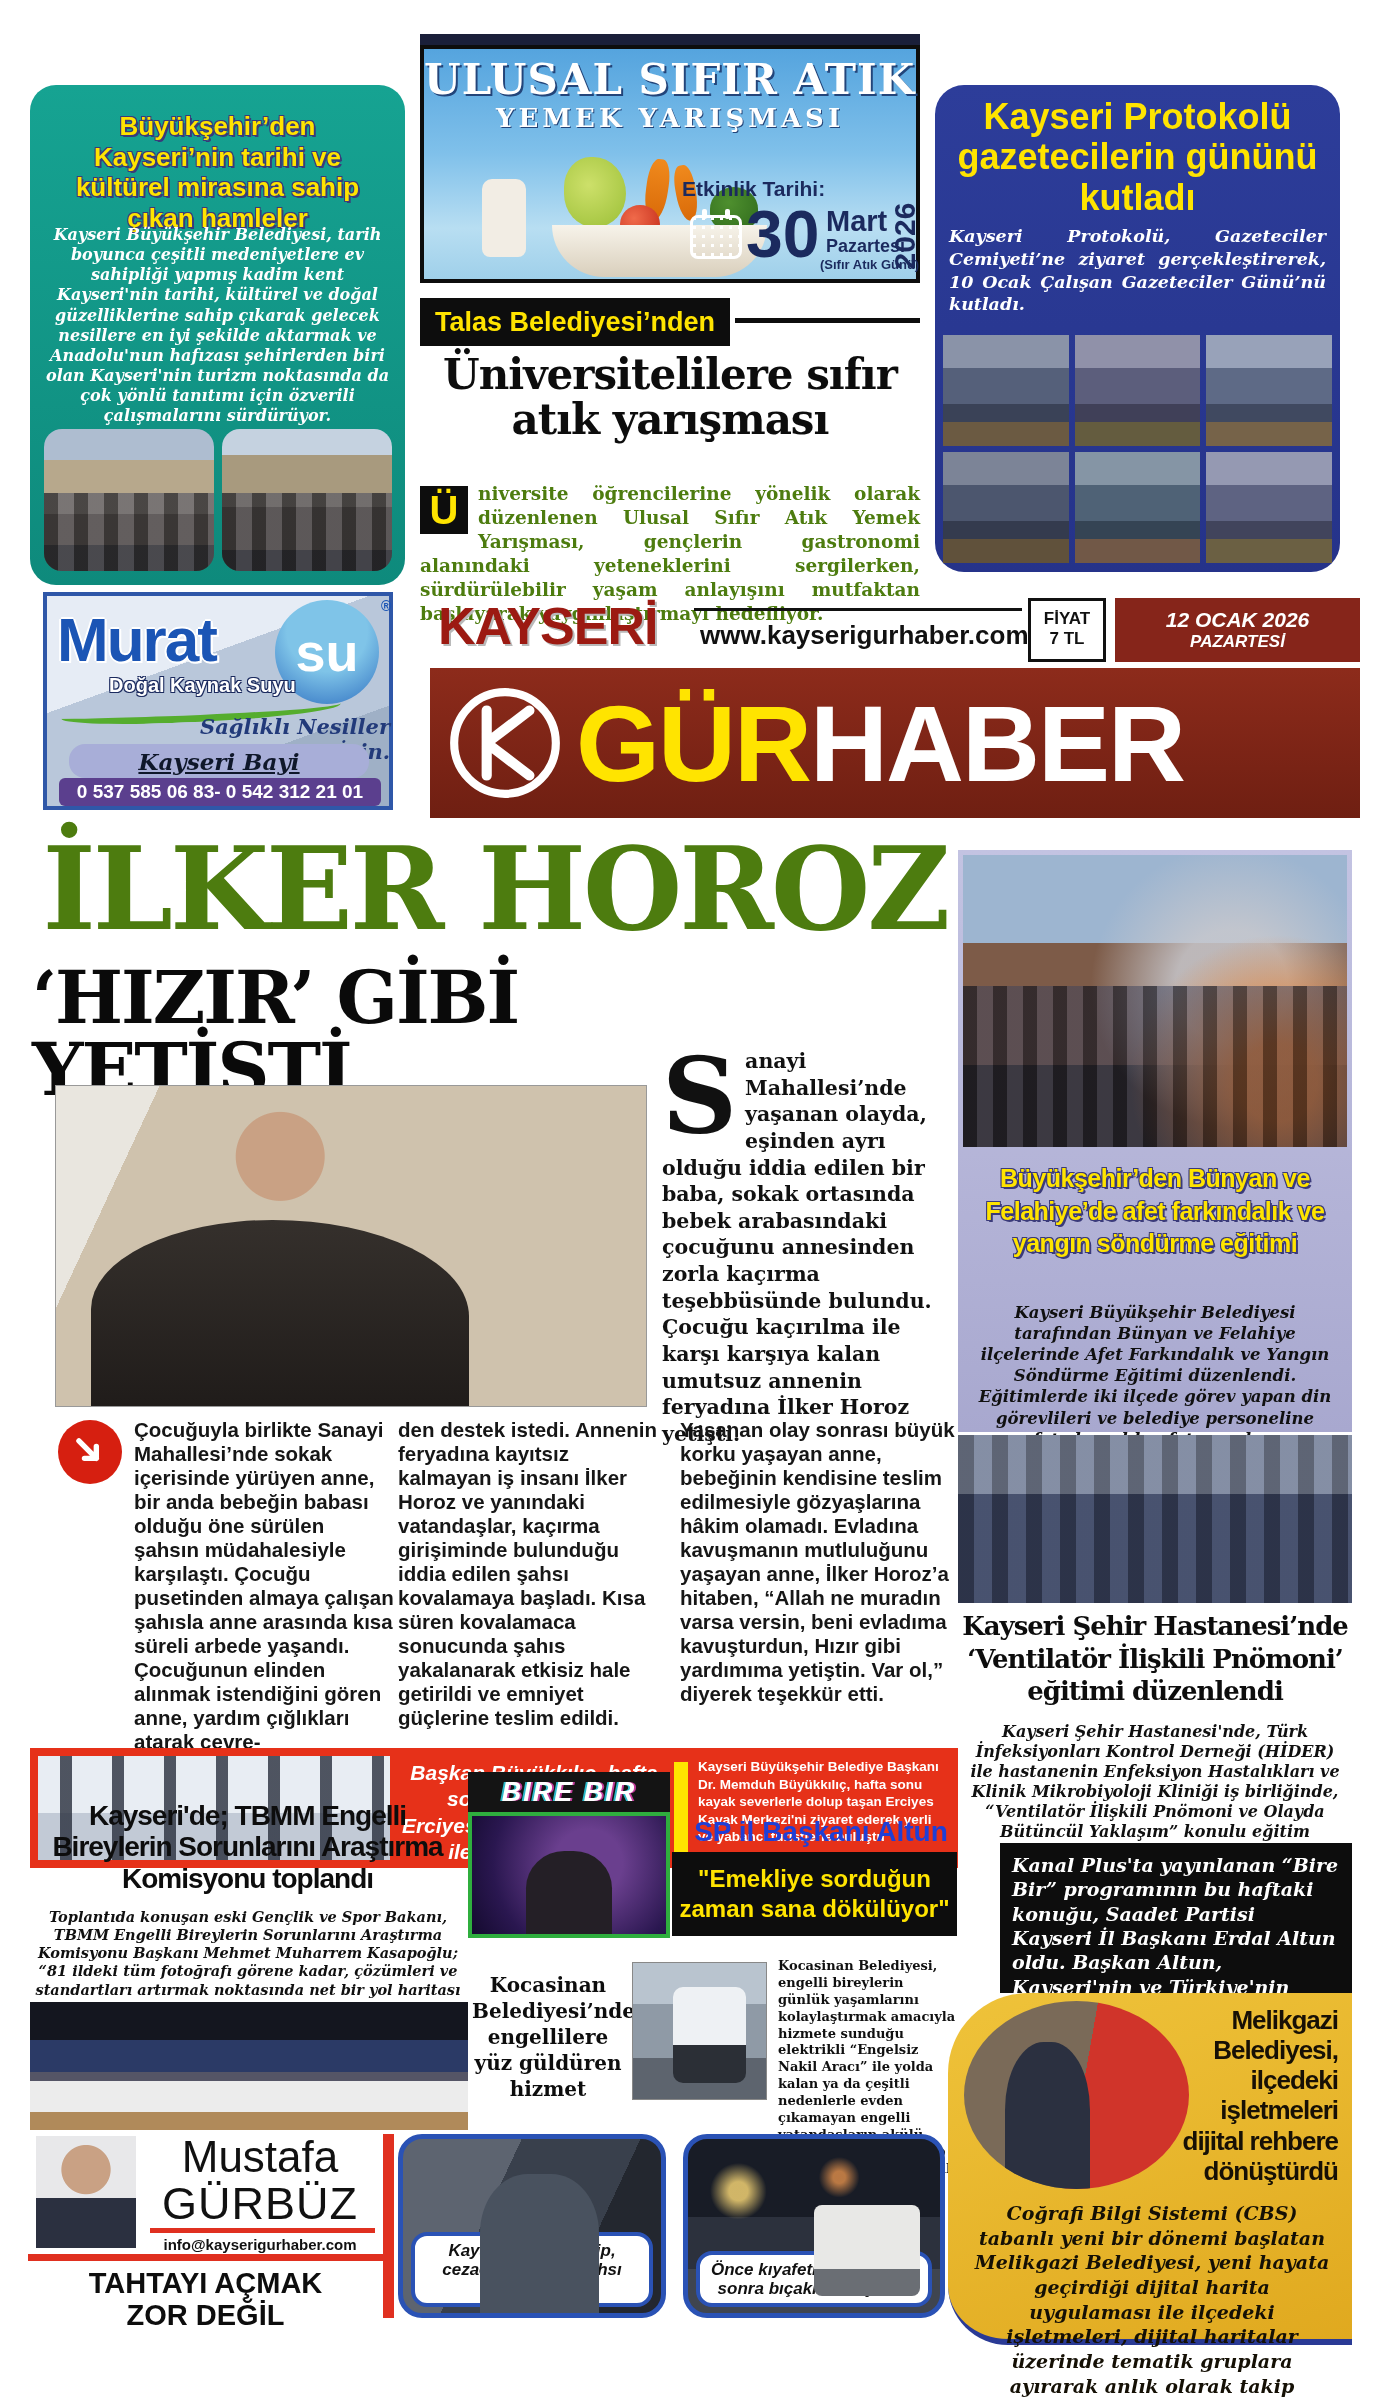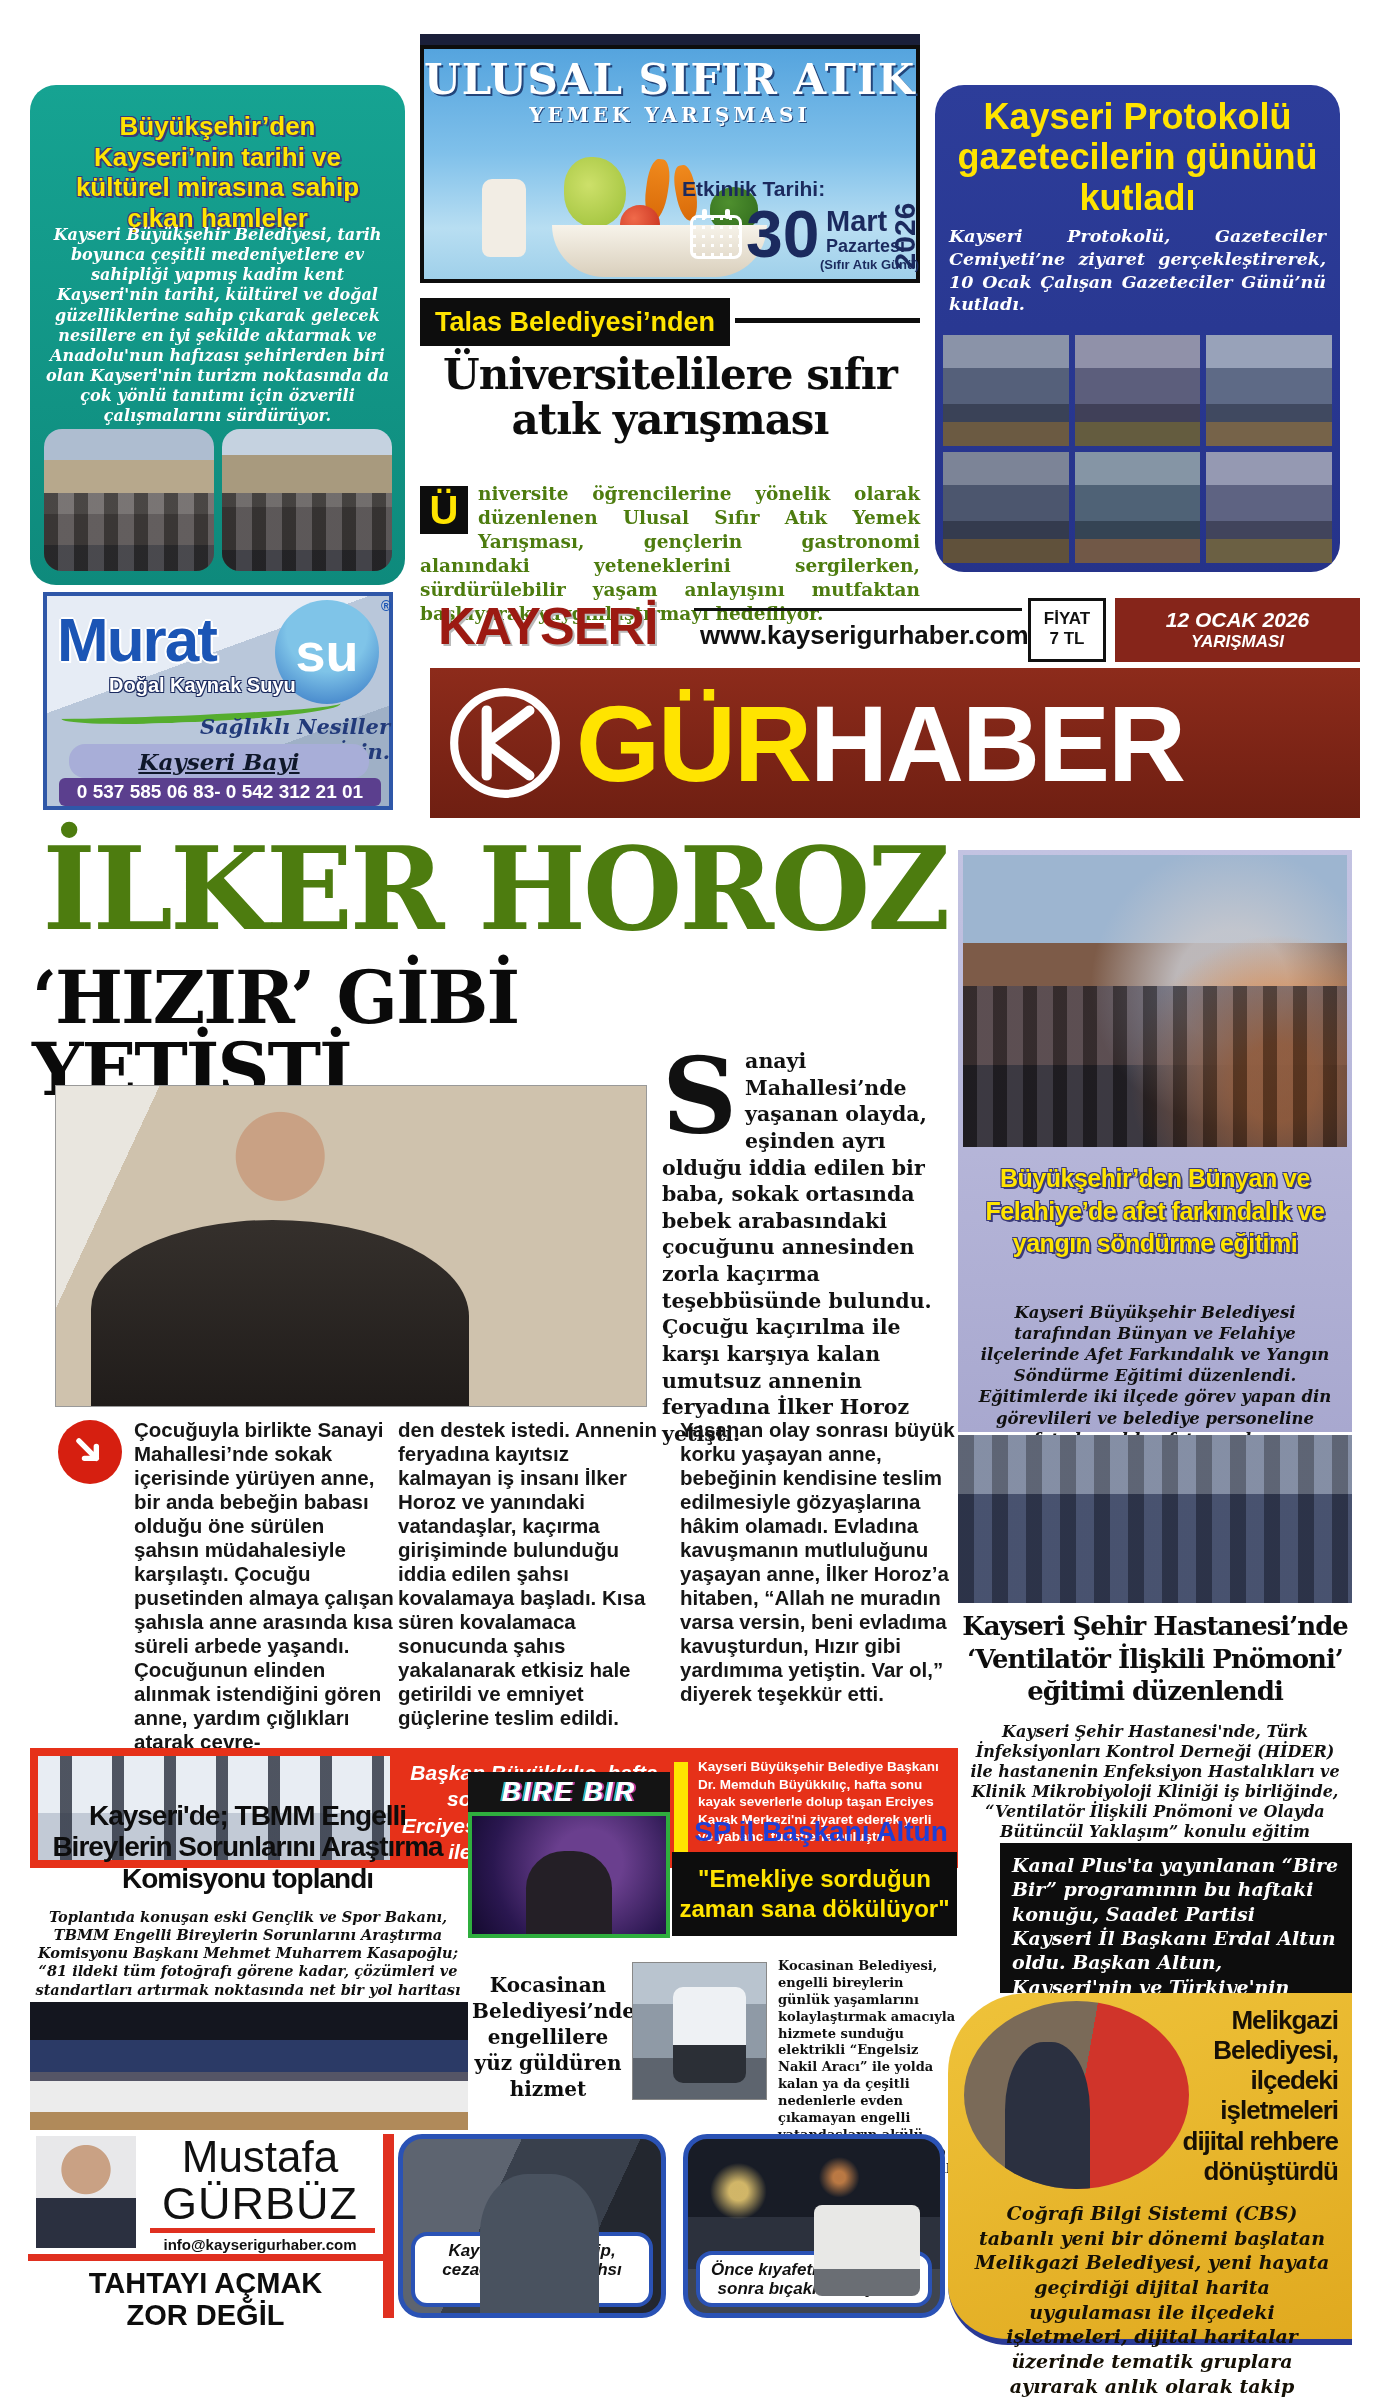--- a/index.html
+++ b/index.html
@@ -94,21 +94,21 @@
   <div class="abs" data-name="heritage-story-box" style="left:30px;top:85px;width:375px;height:500px;background:linear-gradient(180deg,#16a392,#0e8a7c);border-radius:26px;">
     <div class="abs yellow sans headline-outline" data-name="heritage-headline" style="left:16px;top:26px;width:343px;font-weight:900;font-size:26px;line-height:1.18;text-align:center;">Büyükşehir’den Kayseri’nin tarihi ve kültürel mirasına sahip çıkan hamleler</div>
     <div class="abs serif" data-name="heritage-body" style="left:15px;top:140px;width:345px;font-style:italic;font-weight:700;font-size:16px;line-height:1.26;color:#fff;text-align:center;">Kayseri Büyükşehir Belediyesi, tarih boyunca çeşitli medeniyetlere ev sahipliği yapmış kadim kent Kayseri'nin tarihi, kültürel ve doğal güzelliklerine sahip çıkarak gelecek nesillere en iyi şekilde aktarmak ve Anadolu'nun hafızası şehirlerden biri olan Kayseri'nin turizm noktasında da çok yönlü tanıtımı için özverili çalışmalarını sürdürüyor.</div>
     <div class="abs ph ph-stone people-row" data-name="heritage-photo-left" style="left:14px;top:344px;width:170px;height:142px;border-radius:18px;"></div>
     <div class="abs ph ph-stone2 people-row" data-name="heritage-photo-right" style="left:192px;top:344px;width:170px;height:142px;border-radius:18px;"></div>
   </div>
 
   <div class="abs" data-name="zero-waste-poster" style="left:420px;top:45px;width:500px;height:238px;border:4px solid #0d0d0d;
               background:linear-gradient(180deg,#55a4de 0%,#7fc0ea 45%,#b8def2 78%,#9fd0ea 100%);">
     <div class="abs serif" data-name="poster-title-line1" style="left:0;top:6px;width:100%;font-weight:900;font-size:42px;color:#fff;letter-spacing:1px;text-shadow:2px 2px 0 #23457a;">ULUSAL SIFIR ATIK</div>
-    <div class="abs serif" data-name="poster-title-line2" style="left:0;top:54px;width:100%;text-align:center;font-weight:900;font-size:20px;color:#fff;letter-spacing:4px;text-shadow:1px 1px 0 #23457a;">YEMEK YARIŞMASI</div>
+    <div class="abs serif" data-name="poster-title-line2" style="left:0;top:54px;width:100%;text-align:center;font-weight:900;font-size:26px;color:#fff;letter-spacing:4px;text-shadow:1px 1px 0 #23457a;">YEMEK YARIŞMASI</div>
 
     <div class="abs" data-name="poster-food-jug" style="left:58px;top:130px;width:44px;height:78px;background:#f2ede4;border-radius:10px 10px 8px 8px;"></div>
     <div class="abs" data-name="poster-food-pear" style="left:140px;top:108px;width:62px;height:70px;background:radial-gradient(circle at 40% 40%,#cde06a,#9bbf37);border-radius:45% 55% 50% 50%;"></div>
     <div class="abs" data-name="poster-food-carrot" style="left:222px;top:110px;width:22px;height:62px;background:linear-gradient(180deg,#f08a1d,#d96a08);border-radius:40% 40% 50% 50%;transform:rotate(8deg);"></div>
     <div class="abs" data-name="poster-food-carrot2" style="left:252px;top:116px;width:20px;height:56px;background:linear-gradient(180deg,#f08a1d,#d96a08);border-radius:40% 40% 50% 50%;transform:rotate(-10deg);"></div>
     <div class="abs" data-name="poster-food-tomato" style="left:196px;top:156px;width:40px;height:38px;background:radial-gradient(circle at 35% 35%,#f06a4a,#c22a18);border-radius:50%;"></div>
     <div class="abs" data-name="poster-food-broccoli" style="left:286px;top:138px;width:48px;height:44px;background:radial-gradient(circle at 40% 35%,#4e8f2e,#2f6a1c);border-radius:50% 50% 40% 40%;"></div>
     <div class="abs" data-name="poster-food-bowl" style="left:128px;top:176px;width:215px;height:52px;background:linear-gradient(180deg,#f7f3ea,#d9cfbc);border-radius:0 0 110px 110px;"></div>
 
     <div class="abs sans" data-name="poster-event-label" style="left:258px;top:128px;width:180px;font-weight:900;font-size:21px;color:#1b2a5e;">Etkinlik Tarihi:</div>
@@ -169,21 +169,21 @@
 
   <div class="abs sans" data-name="masthead-city" style="left:438px;top:596px;font-weight:900;font-size:52px;letter-spacing:-1px;color:#9c1a12;text-shadow:2px 2px 0 #b9b9b9;">KAYSERİ</div>
   <div class="abs" data-name="masthead-rule" style="left:694px;top:608px;width:328px;height:3px;background:#111;"></div>
   <div class="abs sans" data-name="masthead-website" style="left:700px;top:620px;width:320px;font-weight:700;font-size:26px;color:#111;">www.kayserigurhaber.com</div>
   <div class="abs" data-name="masthead-price-box" style="left:1028px;top:598px;width:78px;height:64px;border:3px solid #111;background:#fff;text-align:center;">
     <div class="sans" data-name="masthead-price-label" style="font-weight:900;font-size:17px;margin-top:8px;color:#111;">FİYAT</div>
     <div class="sans" data-name="masthead-price" style="font-weight:900;font-size:17px;color:#111;">7 TL</div>
   </div>
   <div class="abs" data-name="masthead-date-box" style="left:1115px;top:598px;width:245px;height:64px;background:#86251a;display:flex;flex-direction:column;align-items:center;justify-content:center;">
     <span class="sans" data-name="masthead-date" style="font-weight:900;font-style:italic;font-size:21px;color:#fff;">12 OCAK 2026</span>
-    <span class="sans" data-name="masthead-day" style="font-weight:900;font-style:italic;font-size:17px;color:#fff;">YARIŞMASI</span>
+    <span class="sans" data-name="masthead-day" style="font-weight:900;font-style:italic;font-size:17px;color:#fff;">PAZARTESİ</span>
   </div>
 
   <div class="abs" data-name="masthead-banner" style="left:430px;top:668px;width:930px;height:150px;background:linear-gradient(180deg,#8d2b1b,#6f1f12);display:flex;align-items:center;">
     <svg data-name="kg-logo-icon" width="122" height="122" viewBox="0 0 120 120" style="margin-left:14px;flex:0 0 auto;">
       <circle cx="60" cy="60" r="50" fill="none" stroke="#ffffff" stroke-width="8"></circle>
       <path d="M42 28 L42 92 M42 60 L84 28 M42 60 L84 92" fill="none" stroke="#ffffff" stroke-width="10" stroke-linecap="round"></path>
     </svg>
     <div style="margin-left:10px;white-space:nowrap;">
       <span class="sans yellow" data-name="logo-text-gur" style="font-weight:900;font-size:108px;letter-spacing:-2px;">GÜR</span><span class="sans" data-name="logo-text-haber" style="font-weight:900;font-size:108px;letter-spacing:-2px;color:#fff;">HABER</span>
     </div>

